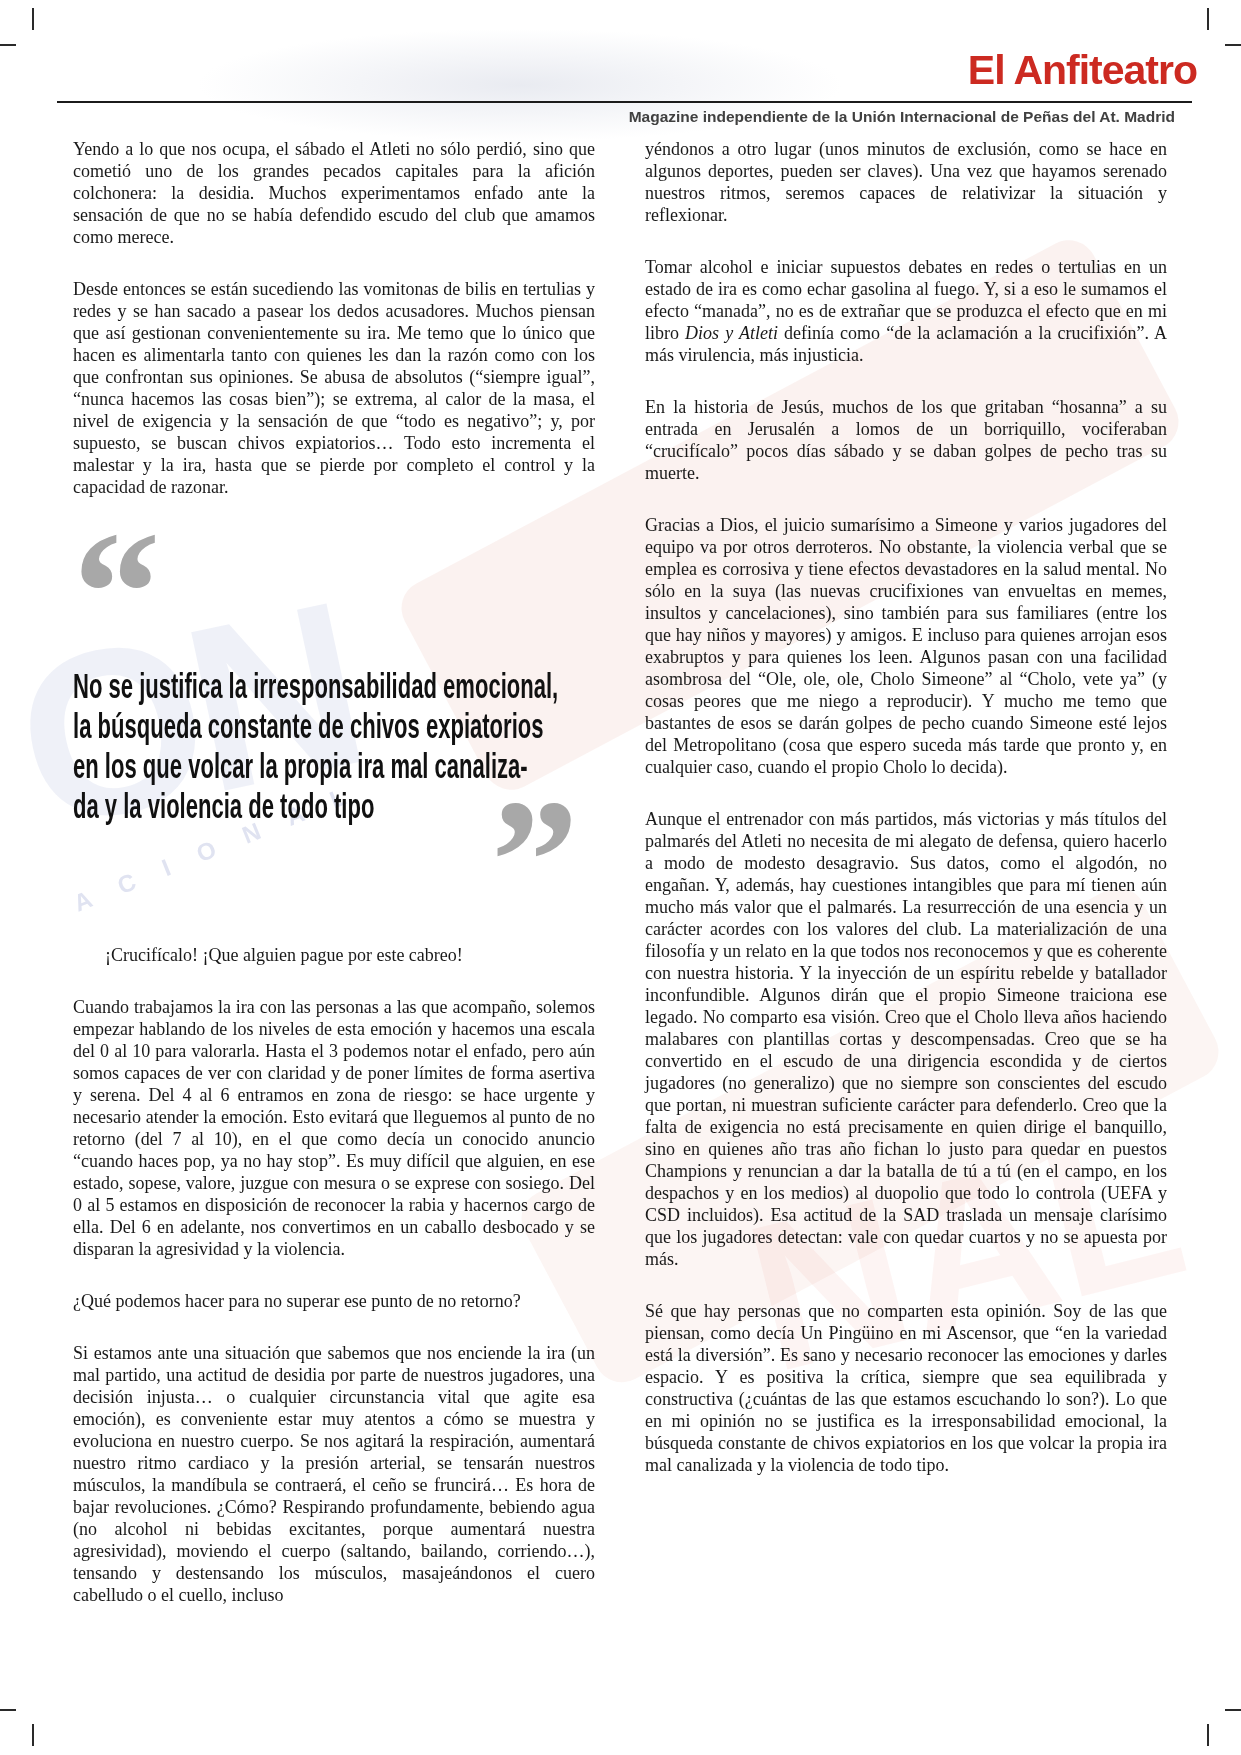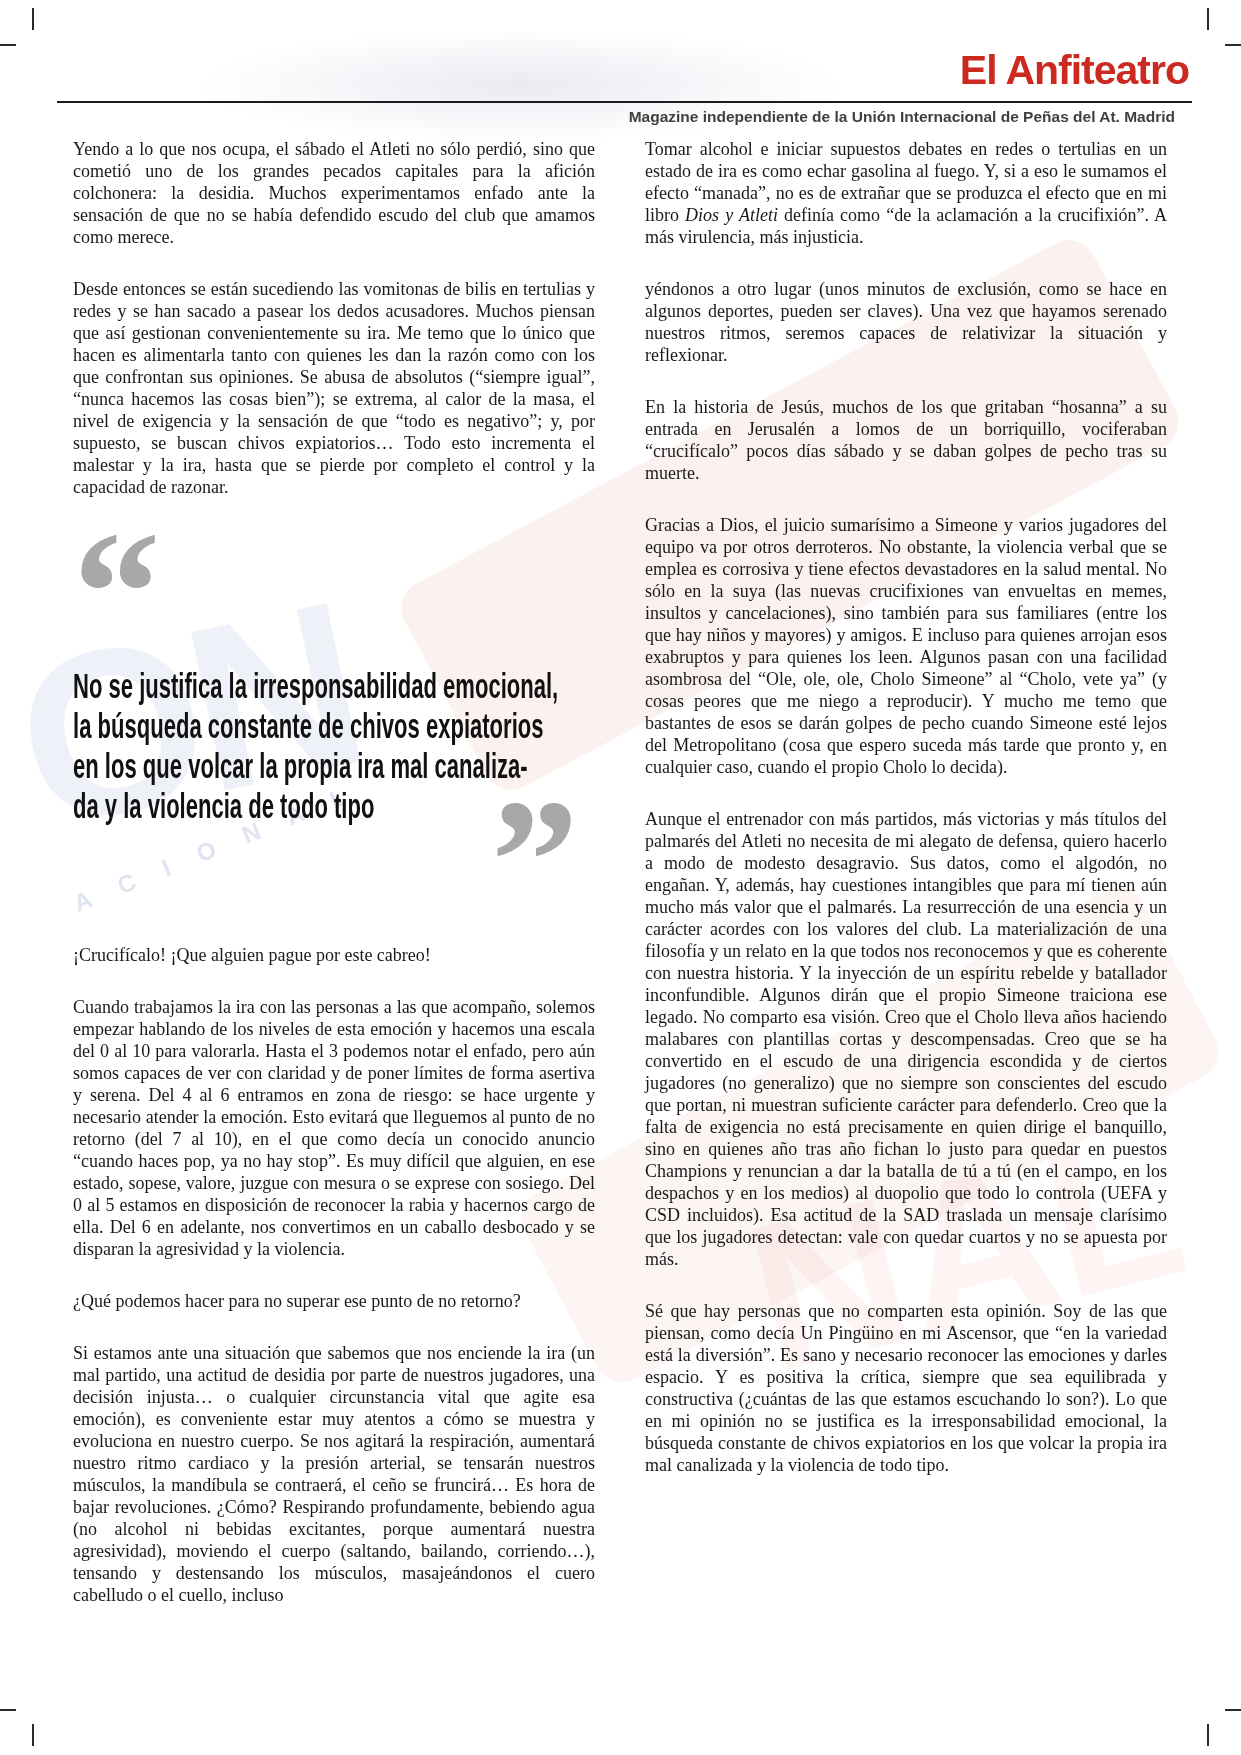--- a/index.html
+++ b/index.html
@@ -22,21 +22,21 @@
   .wm-faint{left:750px;top:1130px;font-family:"Liberation Sans",sans-serif;font-weight:bold;
             font-size:210px;color:rgba(231,148,138,.10);transform:rotate(-14deg);}
 
   
   .crop{position:absolute;background:#2a2a2a;z-index:3;}
   .crop.v{width:1.5px;height:22px;}
   .crop.h{width:16px;height:1.5px;}
 
   
   .header{position:absolute;left:57px;top:0;width:1135px;z-index:2;}
-  .masthead{position:absolute;top:50px;left:4px;width:1128px;text-align:right;
+  .masthead{position:absolute;top:50px;left:12px;width:1128px;text-align:right;
             font-family:"Liberation Sans",sans-serif;font-weight:bold;font-size:41px;
             letter-spacing:-1px;color:var(--accent);line-height:1;}
   .rule{position:absolute;top:101px;left:0;width:1135px;height:2px;background:#1b1b1b;}
   .tagline{position:absolute;top:108px;left:0;width:1118px;text-align:right;
            font-family:"Liberation Sans",sans-serif;font-weight:bold;font-size:15.5px;color:#404040;}
 
   
   .col{position:absolute;top:138px;width:522px;z-index:2;}
   .col-left{left:73px;}
   .col-right{left:645px;}
@@ -49,21 +49,21 @@
   .pq-open{height:100px;font-family:"Liberation Serif",serif;font-weight:bold;
            font-size:175px;line-height:175px;color:#a8a8a8;letter-spacing:-6px;
            position:relative;top:-28px;}
   .pq-lines{margin-top:32px;}
   .pq-line{font-family:"Liberation Sans",sans-serif;font-weight:bold;font-size:35px;
            line-height:40px;color:#111;white-space:nowrap;transform:scaleX(.63);
            transform-origin:0 50%;}
   .pq-close{height:88px;position:relative;}
   .pq-close span{position:absolute;left:418px;top:-52px;font-family:"Liberation Serif",serif;
            font-weight:bold;font-size:175px;line-height:175px;color:#a8a8a8;letter-spacing:-6px;}
-  .standalone{margin-top:14px;}
+  .standalone{margin-top:14px;margin-left:32px;}
 </style>
 </head>
 <body>
 
 <div class="page">
 
   <div class="wm wm-swoosh"></div>
   <div class="wm wm-band1"></div>
   <div class="wm wm-band2"></div>
   <div class="wm wm-big">ON</div>
@@ -102,21 +102,21 @@
       </div>
     </div>
 
     <p class="para standalone">¡Crucifícalo! ¡Que alguien pague por este cabreo!</p>
     <p class="para">Cuando trabajamos la ira con las personas a las que acompaño, solemos empezar hablando de los niveles de esta emoción y hacemos una escala del 0 al 10 para valorarla. Hasta el 3 podemos notar el enfado, pero aún somos capaces de ver con claridad y de poner límites de forma asertiva y serena. Del 4 al 6 entramos en zona de riesgo: se hace urgente y necesario atender la emoción. Esto evitará que lleguemos al punto de no retorno (del 7 al 10), en el que como decía un conocido anuncio “cuando haces pop, ya no hay stop”. Es muy difícil que alguien, en ese estado, sopese, valore, juzgue con mesura o se exprese con sosiego. Del 0 al 5 estamos en disposición de reconocer la rabia y hacernos cargo de ella. Del 6 en adelante, nos convertimos en un caballo desbocado y se disparan la agresividad y la violencia.</p>
     <p class="para">¿Qué podemos hacer para no superar ese punto de no retorno?</p>
     <p class="para">Si estamos ante una situación que sabemos que nos enciende la ira (un mal partido, una actitud de desidia por parte de nuestros jugadores, una decisión injusta… o cualquier circunstancia vital que agite esa emoción), es conveniente estar muy atentos a cómo se muestra y evoluciona en nuestro cuerpo. Se nos agitará la respiración, aumentará nuestro ritmo cardiaco y la presión arterial, se tensarán nuestros músculos, la mandíbula se contraerá, el ceño se fruncirá… Es hora de bajar revoluciones. ¿Cómo? Respirando profundamente, bebiendo agua (no alcohol ni bebidas excitantes, porque aumentará nuestra agresividad), moviendo el cuerpo (saltando, bailando, corriendo…), tensando y destensando los músculos, masajeándonos el cuero cabelludo o el cuello, incluso</p>
   </div>
 
   <div class="col col-right">
+    <p class="para">yéndonos a otro lugar (unos minutos de exclusión, como se hace en algunos deportes, pueden ser claves). Una vez que hayamos serenado nuestros ritmos, seremos capaces de relativizar la situación y reflexionar.</p>
     <p class="para"><span>Tomar alcohol e iniciar supuestos debates en redes o tertulias en un estado de ira es como echar gasolina al fuego. Y, si a eso le sumamos el efecto “manada”, no es de extrañar que se produzca el efecto que en mi libro </span><span class="it">Dios y Atleti</span><span> definía como “de la aclamación a la crucifixión”. A más virulencia, más injusticia.</span></p>
-    <p class="para">yéndonos a otro lugar (unos minutos de exclusión, como se hace en algunos deportes, pueden ser claves). Una vez que hayamos serenado nuestros ritmos, seremos capaces de relativizar la situación y reflexionar.</p>
     <p class="para">En la historia de Jesús, muchos de los que gritaban “hosanna” a su entrada en Jerusalén a lomos de un borriquillo, vociferaban “crucifícalo” pocos días sábado y se daban golpes de pecho tras su muerte.</p>
     <p class="para">Gracias a Dios, el juicio sumarísimo a Simeone y varios jugadores del equipo va por otros derroteros. No obstante, la violencia verbal que se emplea es corrosiva y tiene efectos devastadores en la salud mental. No sólo en la suya (las nuevas crucifixiones van envueltas en memes, insultos y cancelaciones), sino también para sus familiares (entre los que hay niños y mayores) y amigos. E incluso para quienes arrojan esos exabruptos y para quienes los leen. Algunos pasan con una facilidad asombrosa del “Ole, ole, ole, Cholo Simeone” al “Cholo, vete ya” (y cosas peores que me niego a reproducir). Y mucho me temo que bastantes de esos se darán golpes de pecho cuando Simeone esté lejos del Metropolitano (cosa que espero suceda más tarde que pronto y, en cualquier caso, cuando el propio Cholo lo decida).</p>
     <p class="para">Aunque el entrenador con más partidos, más victorias y más títulos del palmarés del Atleti no necesita de mi alegato de defensa, quiero hacerlo a modo de modesto desagravio. Sus datos, como el algodón, no engañan. Y, además, hay cuestiones intangibles que para mí tienen aún mucho más valor que el palmarés. La resurrección de una esencia y un carácter acordes con los valores del club. La materialización de una filosofía y un relato en la que todos nos reconocemos y que es coherente con nuestra historia. Y la inyección de un espíritu rebelde y batallador inconfundible. Algunos dirán que el propio Simeone traiciona ese legado. No comparto esa visión. Creo que el Cholo lleva años haciendo malabares con plantillas cortas y descompensadas. Creo que se ha convertido en el escudo de una dirigencia escondida y de ciertos jugadores (no generalizo) que no siempre son conscientes del escudo que portan, ni muestran suficiente carácter para defenderlo. Creo que la falta de exigencia no está precisamente en quien dirige el banquillo, sino en quienes año tras año fichan lo justo para quedar en puestos Champions y renuncian a dar la batalla de tú a tú (en el campo, en los despachos y en los medios) al duopolio que todo lo controla (UEFA y CSD incluidos). Esa actitud de la SAD traslada un mensaje clarísimo que los jugadores detectan: vale con quedar cuartos y no se apuesta por más.</p>
     <p class="para">Sé que hay personas que no comparten esta opinión. Soy de las que piensan, como decía Un Pingüino en mi Ascensor, que “en la variedad está la diversión”. Es sano y necesario reconocer las emociones y darles espacio. Y es positiva la crítica, siempre que sea equilibrada y constructiva (¿cuántas de las que estamos escuchando lo son?). Lo que en mi opinión no se justifica es la irresponsabilidad emocional, la búsqueda constante de chivos expiatorios en los que volcar la propia ira mal canalizada y la violencia de todo tipo.</p>
   </div>
 
 </div>
 
 </body></html>

